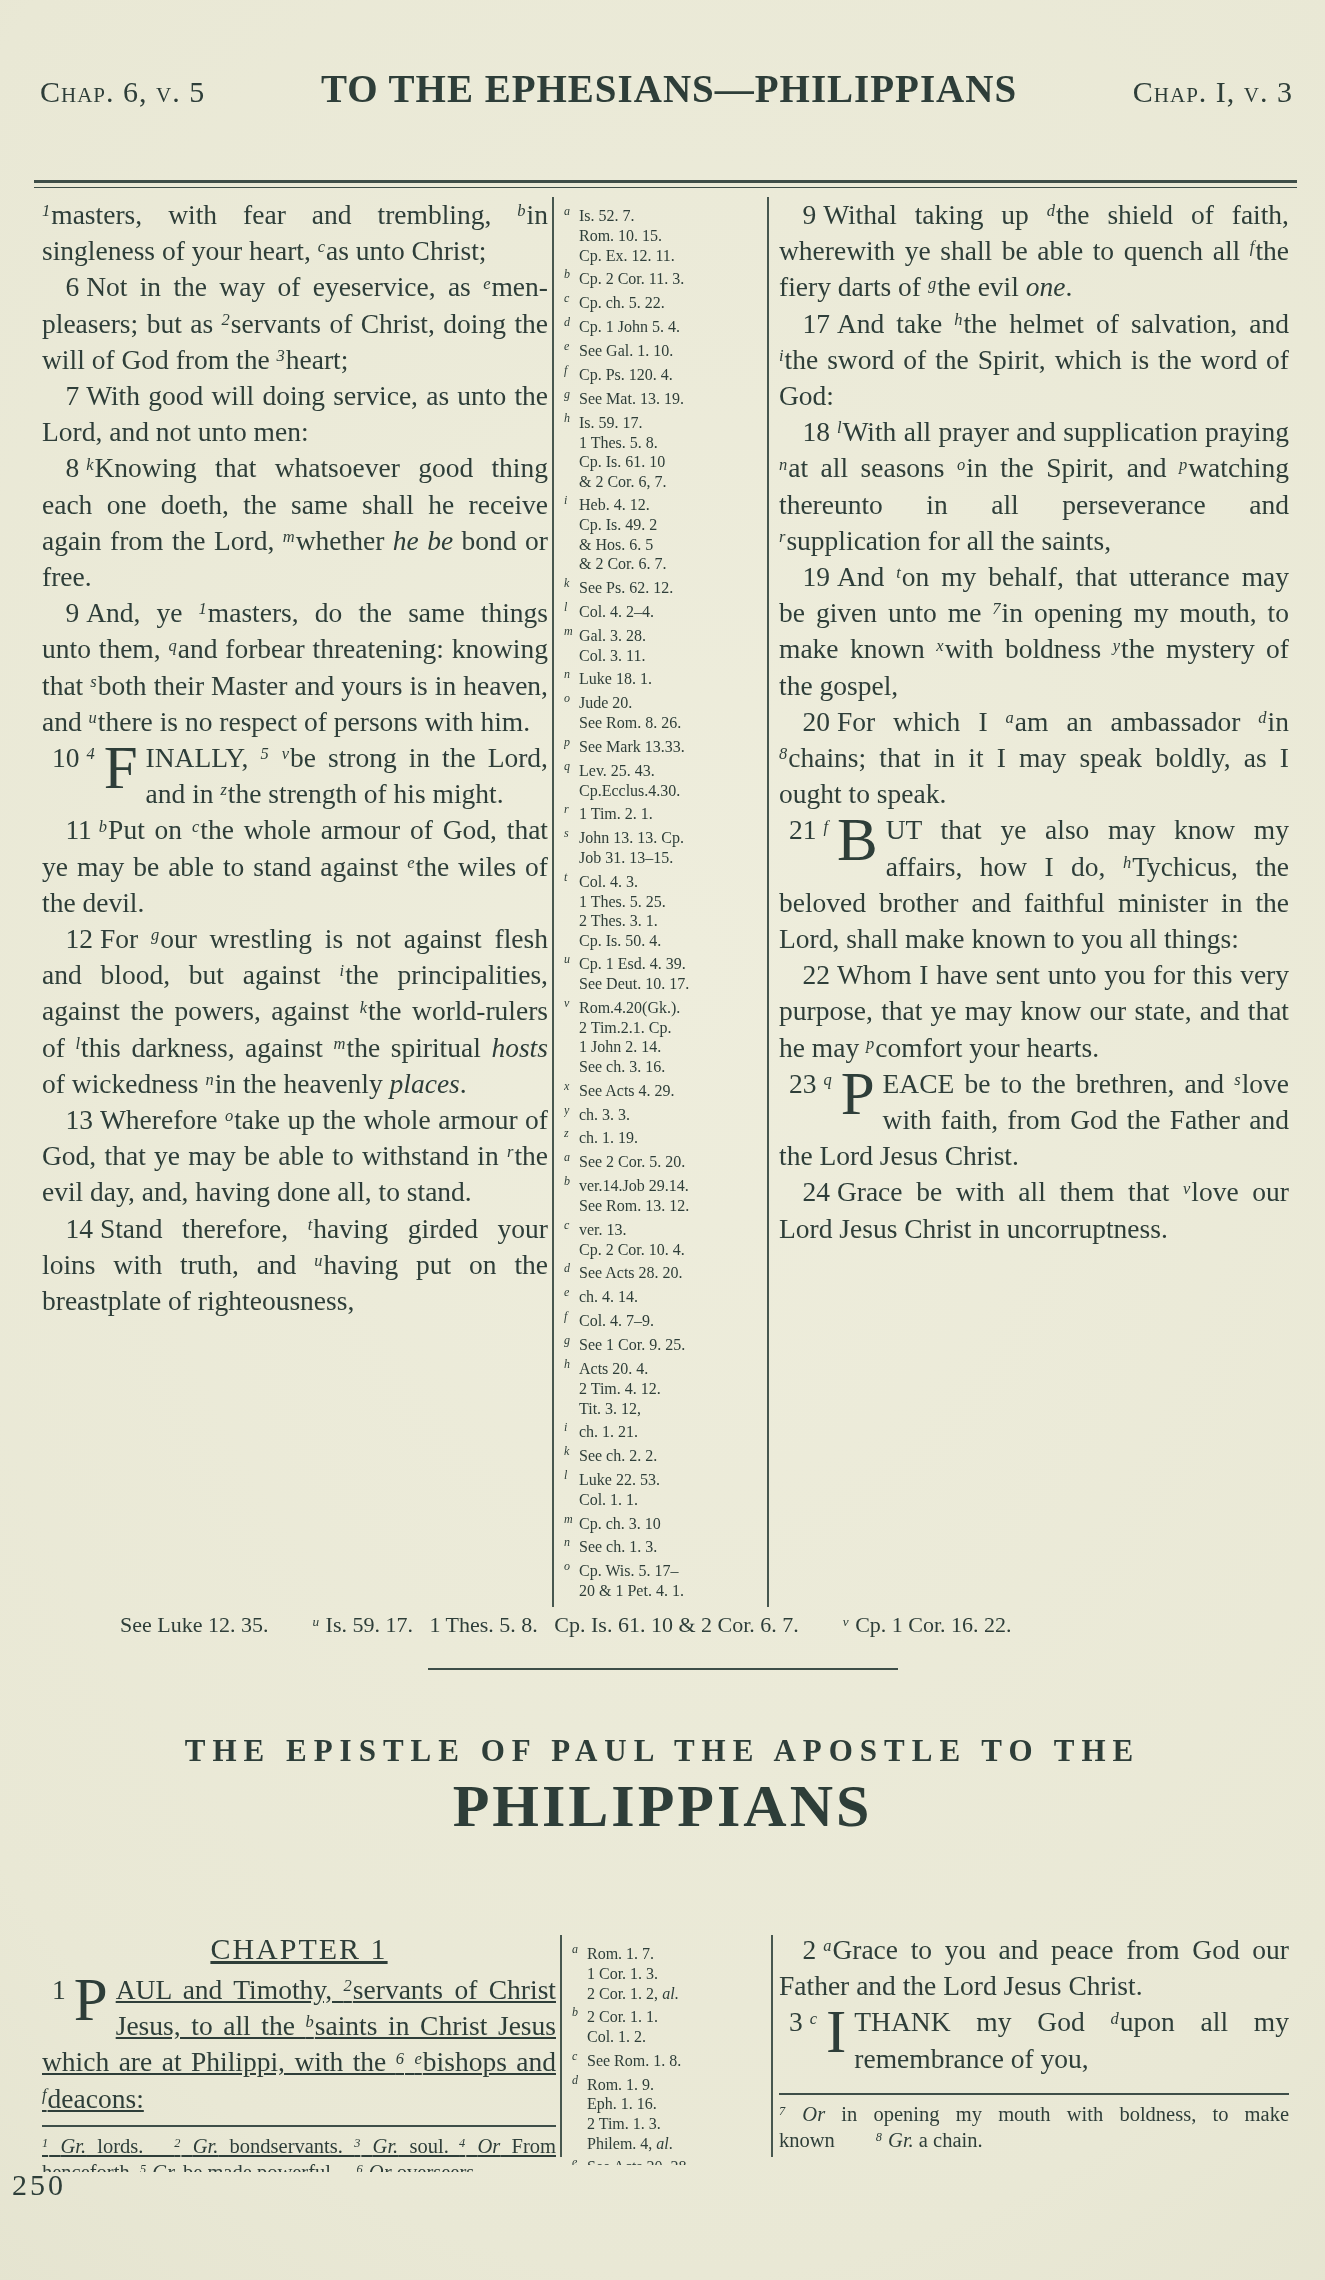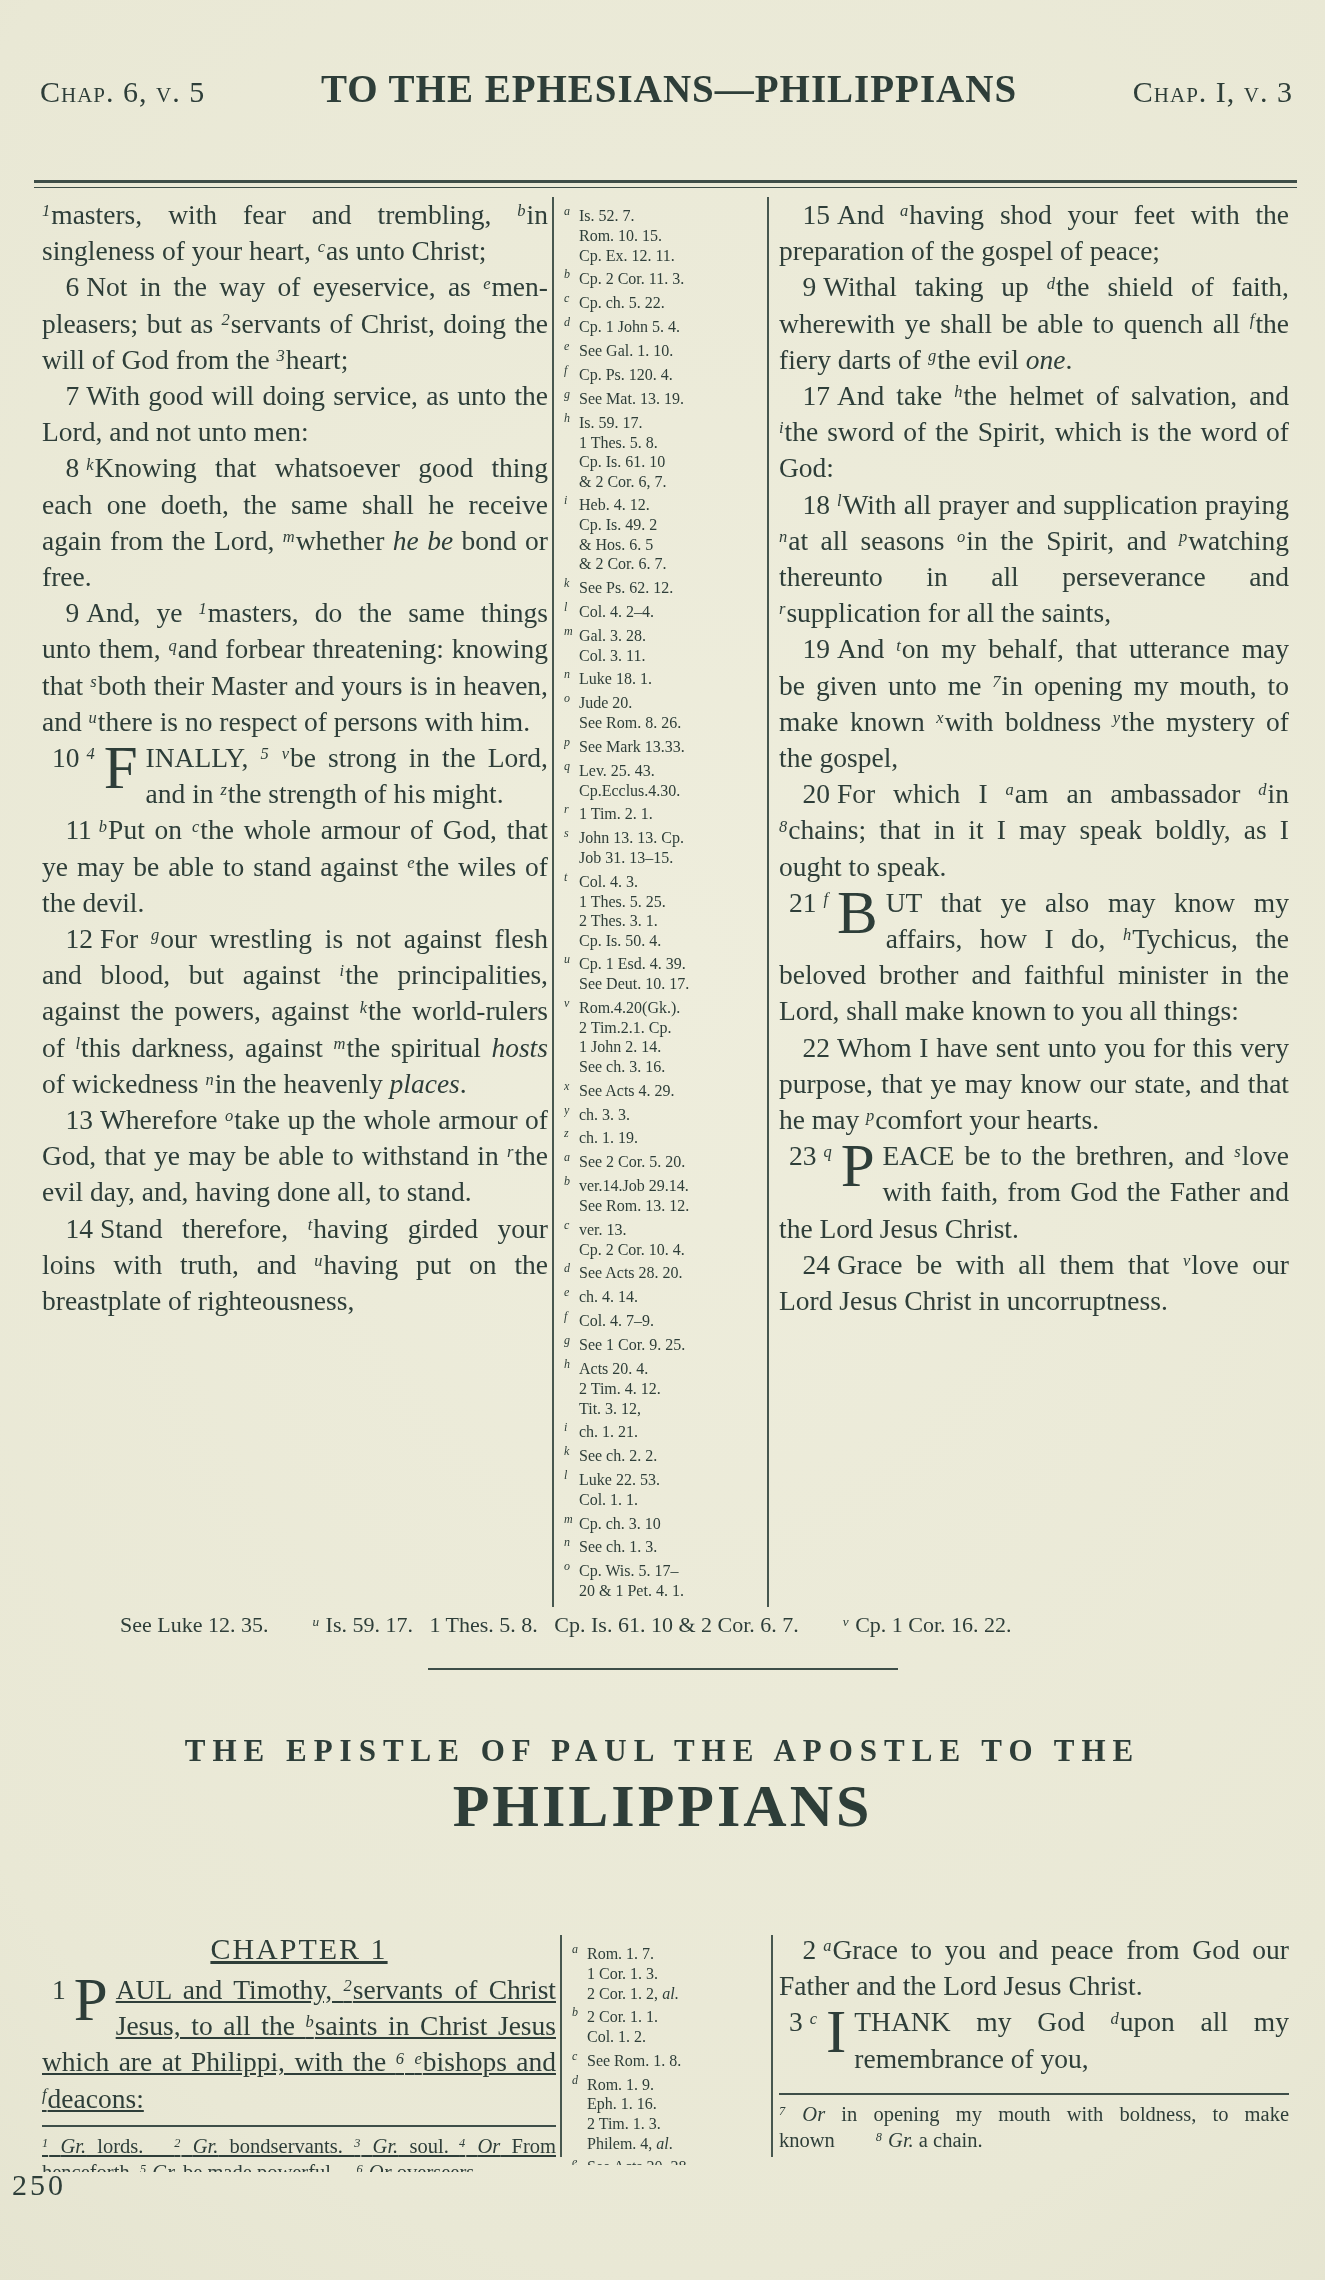--- a/index.html
+++ b/index.html
@@ -219,21 +219,20 @@
       <div class="ref">
         <div><span class="ltr">o</span>Cp. Wis. 5. 17–</div>
         <div>20 &amp; 1 Pet. 4. 1.</div>
       </div>
       <div class="ref">
         <div><span class="ltr">p</span>Col. 2. 2.</div>
       </div>
     </div>
   <div class="vrule vr2"></div>
   <div class="col col-right">
-      <p class="verse"><span class="vnum">15</span>And <sup>a</sup>having shod your feet with the preparation of the gospel of peace;</p>
       <p class="verse"><span class="vnum">9</span>Withal taking up <sup>d</sup>the shield of faith, wherewith ye shall be able to quench all <sup>f</sup>the fiery darts of <sup>g</sup>the evil <em>one</em>.</p>
       <p class="verse"><span class="vnum">17</span>And take <sup>h</sup>the helmet of salvation, and <sup>i</sup>the sword of the Spirit, which is the word of God:</p>
       <p class="verse"><span class="vnum">18</span><sup>l</sup>With all prayer and supplication praying <sup>n</sup>at all seasons <sup>o</sup>in the Spirit, and <sup>p</sup>watching thereunto in all perseverance and <sup>r</sup>supplication for all the saints,</p>
       <p class="verse"><span class="vnum">19</span>And <sup>t</sup>on my behalf, that utterance may be given unto me <sup>7</sup>in opening my mouth, to make known <sup>x</sup>with boldness <sup>y</sup>the mystery of the gospel,</p>
       <p class="verse"><span class="vnum">20</span>For which I <sup>a</sup>am an ambassador <sup>d</sup>in <sup>8</sup>chains; that in it I may speak boldly, as I ought to speak.</p>
       <p class="verse dc"><span class="lead">21 <sup>f</sup></span><span class="dropcap">B</span>UT that ye also may know my affairs, how I do, <sup>h</sup>Tychicus, the beloved brother and faithful minister in the Lord, shall make known to you all things:</p>
       <p class="verse"><span class="vnum">22</span>Whom I have sent unto you for this very purpose, that ye may know our state, and that he may <sup>p</sup>comfort your hearts.</p>
       <p class="verse dc"><span class="lead">23 <sup>q</sup></span><span class="dropcap">P</span>EACE be to the brethren, and <sup>s</sup>love with faith, from God the Father and the Lord Jesus Christ.</p>
       <p class="verse"><span class="vnum">24</span>Grace be with all them that <sup>v</sup>love our Lord Jesus Christ in uncorruptness.</p>
     </div>

